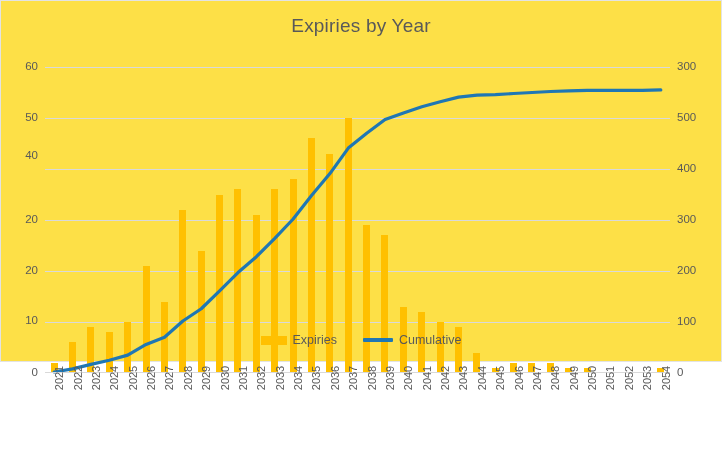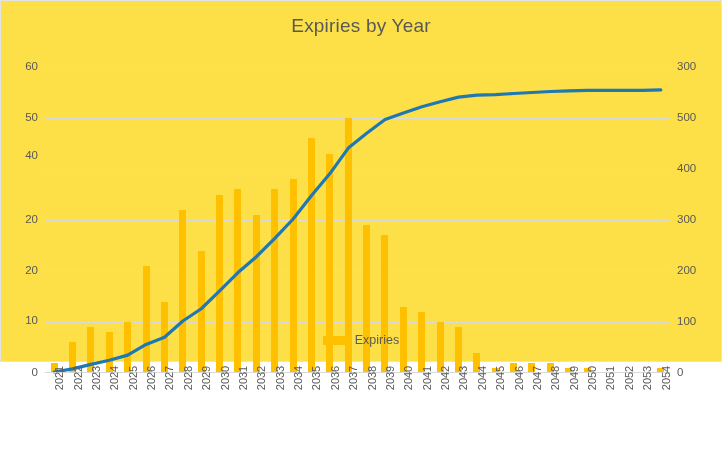--- a/index.html
+++ b/index.html
@@ -373,15 +373,19 @@
       <div class="xslot">
         <span class="xlab">2054</span>
       </div>
     </div>
 
   <div id="legend">
     <div class="legend-item">
       <span class="swatch-bar"></span>
       <span>Expiries</span>
     </div>
+    <div class="legend-item">
+      <span class="swatch-line"></span>
+      <span>Cumulative</span>
+    </div>
   </div>
 
 </div>
 
 </body></html>

